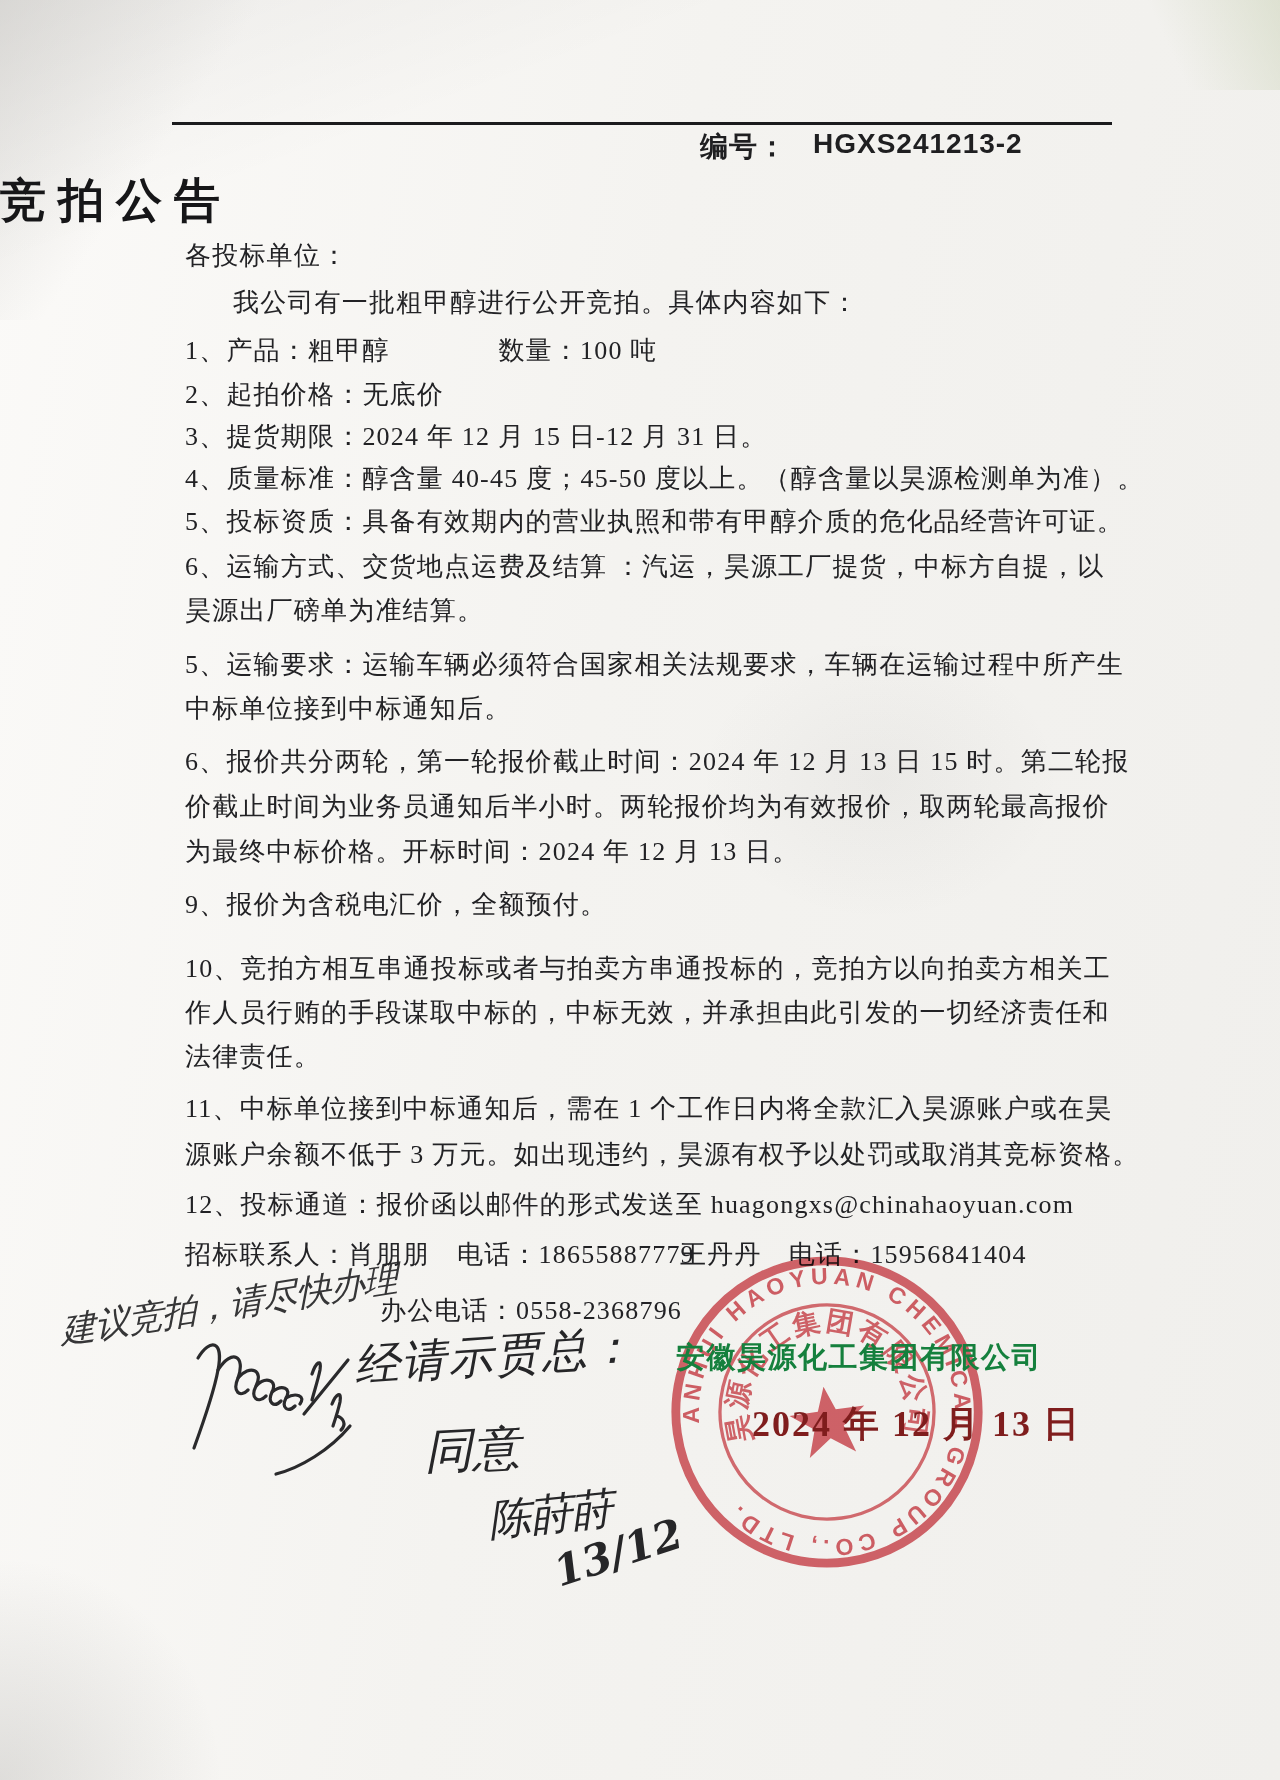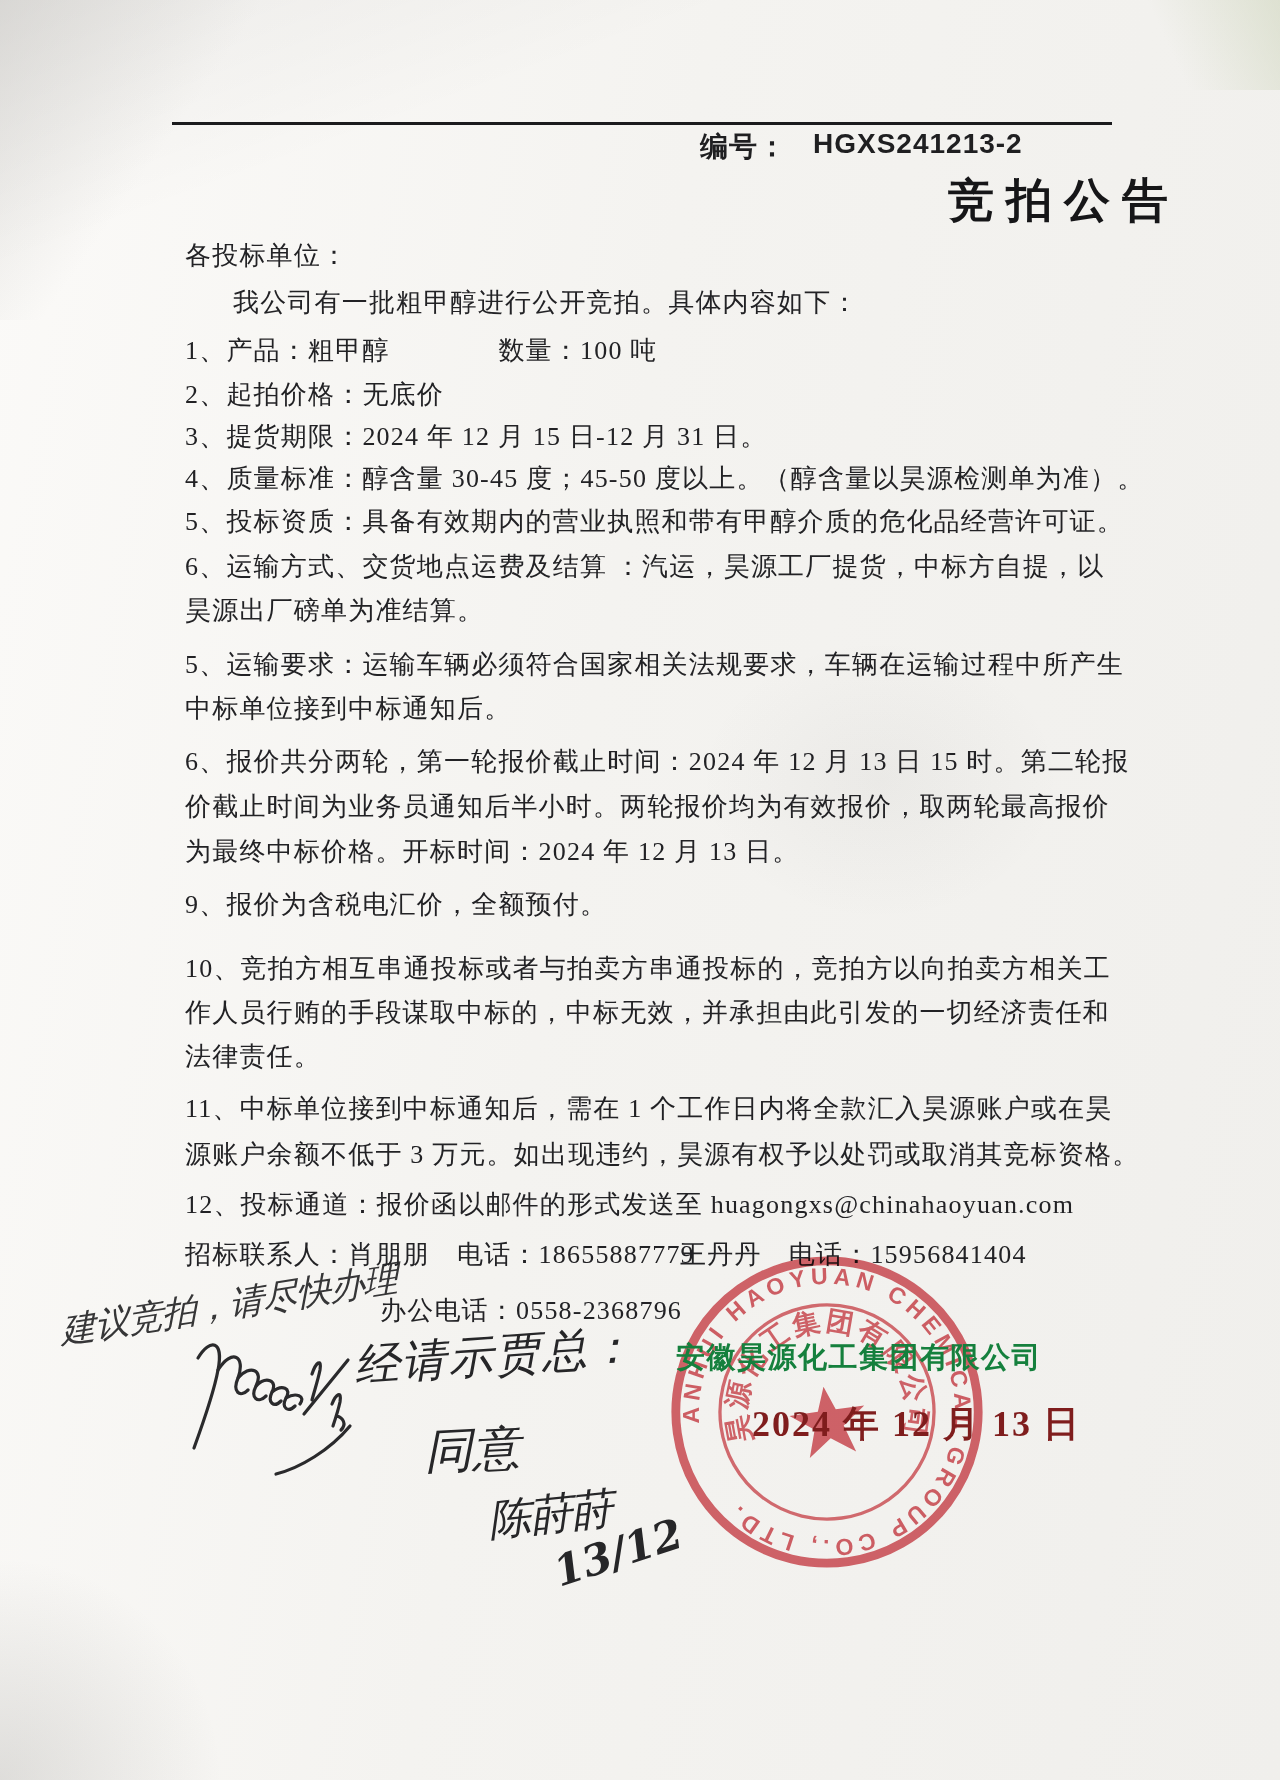--- a/index.html
+++ b/index.html
@@ -37,21 +37,21 @@
   .txt{color:#1f1f21;margin-top:44px;}
   .ref-row{
     position:absolute;left:700px;top:84px;display:flex;gap:26px;
     font-size:28px;font-weight:bold;letter-spacing:1px;white-space:nowrap;
     font-family:"Liberation Sans","DejaVu Sans",sans-serif;
   }
   .rule{
     position:absolute;left:172px;top:122px;width:940px;height:3px;background:#1b1b1d;
   }
   .title{
-    position:absolute;left:0;top:170px;width:1180px;text-align:right;
+    position:absolute;left:0;top:170px;width:1180px;text-align:left;
     font-size:46px;font-weight:bold;letter-spacing:12px;color:#161618;
   }
   .ln{
     position:absolute;left:185px;font-size:26px;font-weight:normal;
     letter-spacing:1.2px;white-space:nowrap;color:#222225;
   }
   .indent{left:233px;}
   .hand{
     position:absolute;color:#262628;white-space:nowrap;
     font-family:"DejaVu Serif","Liberation Serif",serif;
@@ -88,21 +88,21 @@
 <div class="rule"></div>
 
 <div class="title">竞拍公告</div>
 
 <div class="ln" style="top:238px">各投标单位：</div>
 <div class="ln indent" style="top:285px">我公司有一批粗甲醇进行公开竞拍。具体内容如下：</div>
 
 <div class="ln" style="top:333px">1、产品：粗甲醇　　　　数量：100 吨</div>
 <div class="ln" style="top:377px">2、起拍价格：无底价</div>
 <div class="ln" style="top:419px">3、提货期限：2024 年 12 月 15 日-12 月 31 日。</div>
-<div class="ln" style="top:461px">4、质量标准：醇含量 30-45 度；45-50 度以上。（醇含量以昊源检测单为准）。</div>
+<div class="ln" style="top:461px">4、质量标准：醇含量 40-45 度；45-50 度以上。（醇含量以昊源检测单为准）。</div>
 <div class="ln" style="top:504px">5、投标资质：具备有效期内的营业执照和带有甲醇介质的危化品经营许可证。</div>
 <div class="ln" style="top:549px">6、运输方式、交货地点运费及结算 ：汽运，昊源工厂提货，中标方自提，以</div>
 <div class="ln" style="top:593px">昊源出厂磅单为准结算。</div>
 <div class="ln" style="top:647px">5、运输要求：运输车辆必须符合国家相关法规要求，车辆在运输过程中所产生</div>
 <div class="ln" style="top:691px">中标单位接到中标通知后。</div>
 <div class="ln" style="top:744px">6、报价共分两轮，第一轮报价截止时间：2024 年 12 月 13 日 15 时。第二轮报</div>
 <div class="ln" style="top:789px">价截止时间为业务员通知后半小时。两轮报价均为有效报价，取两轮最高报价</div>
 <div class="ln" style="top:834px">为最终中标价格。开标时间：2024 年 12 月 13 日。</div>
 <div class="ln" style="top:887px">9、报价为含税电汇价，全额预付。</div>
 <div class="ln" style="top:951px">10、竞拍方相互串通投标或者与拍卖方串通投标的，竞拍方以向拍卖方相关工</div>

